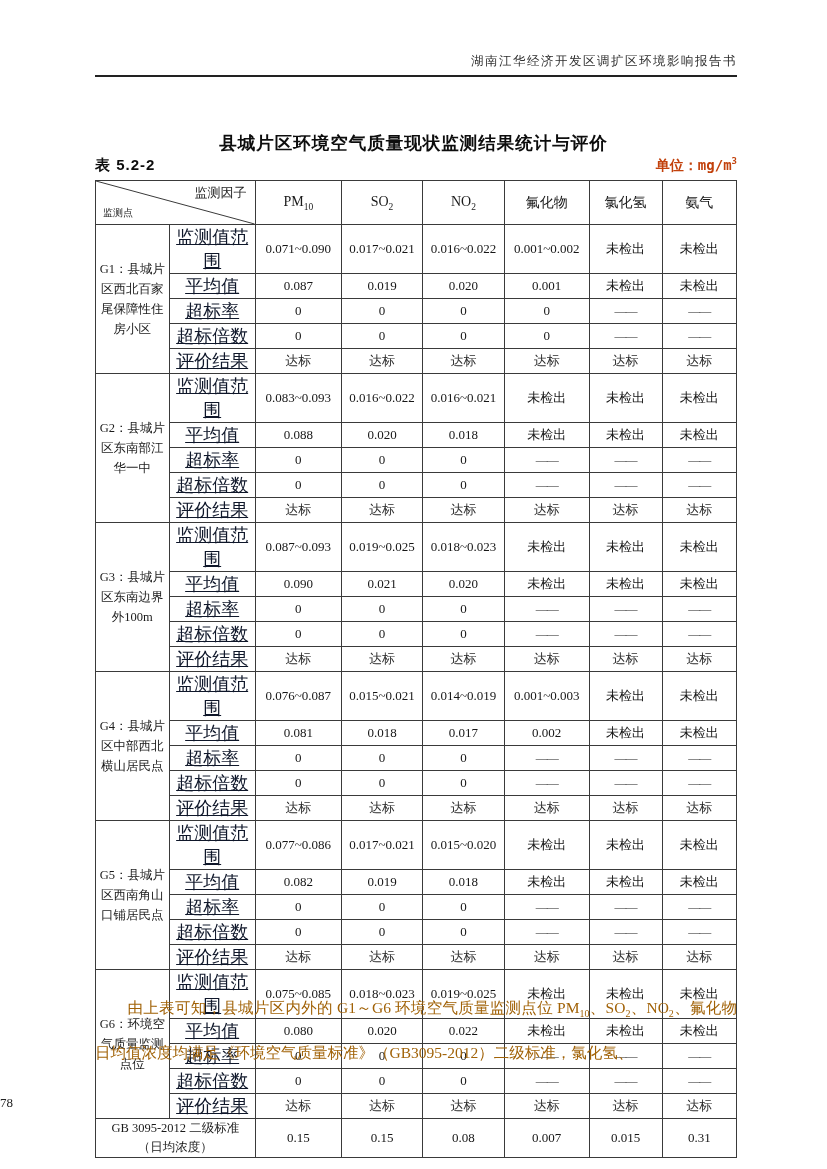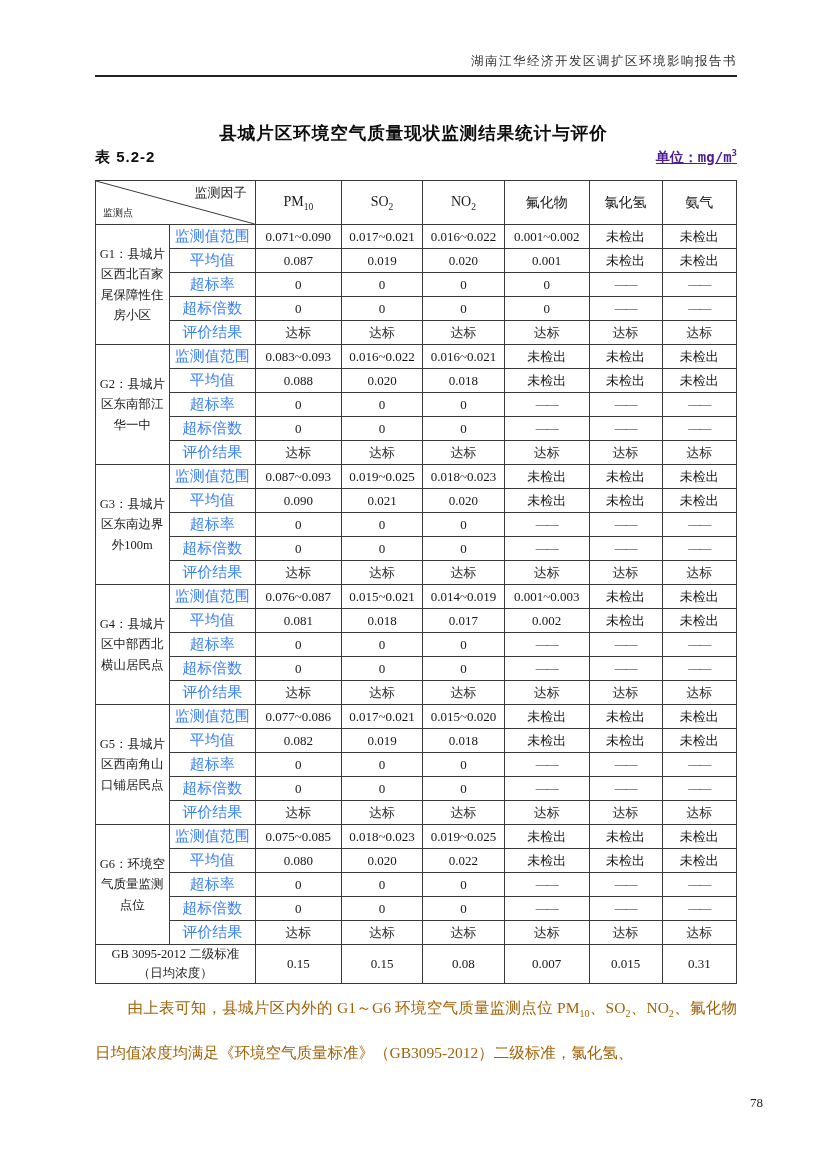--- a/index.html
+++ b/index.html
@@ -14,38 +14,37 @@
   }
   .doc-header{
     position:absolute;top:53px;right:90px;
     font-size:12.5px;color:#2e2e2e;letter-spacing:1.5px;text-align:center;
   }
   .doc-header-rule{
     position:absolute;top:75px;left:95px;width:642px;
     border-top:2px solid #222;
   }
   .table-title{
-    position:absolute;top:121px;left:0;width:827px;
+    position:absolute;top:131px;left:0;width:827px;
     text-align:center;font-weight:bold;font-size:17.5px;color:#0d0d0d;
     font-family:"Liberation Sans","DejaVu Sans",sans-serif;
     letter-spacing:1px;
   }
   .table-meta{
-    position:absolute;top:148px;left:95px;width:642px;
+    position:absolute;top:156px;left:95px;width:642px;
     display:flex;justify-content:space-between;align-items:flex-end;
   }
   .table-label{
     font-weight:bold;font-size:15px;color:#0d0d0d;
     font-family:"Liberation Sans","DejaVu Sans",sans-serif;
     letter-spacing:1px;
   }
   .unit{
-    font-weight:bold;font-size:14px;color:#4c1d95;
+    font-weight:bold;font-size:14px;color:#c2410c;
     font-family:"Liberation Sans","DejaVu Sans",sans-serif;
-    text-decoration:underline;
   }
   .unit-val{font-family:"DejaVu Sans Mono","Liberation Mono",monospace;font-weight:bold;}
   .unit sup{font-size:9px;font-family:"DejaVu Sans Mono","Liberation Mono",monospace;}
   table.monitor{
     position:absolute;top:180px;left:95px;width:642px;
     border-collapse:collapse;table-layout:fixed;
     border:1.5px solid #2f2f2f;
   }
   table.monitor th,table.monitor td{
     border:1px solid #3a3a3a;
@@ -64,38 +63,38 @@
   .corner-bottom{
     position:absolute;bottom:4px;left:7px;
     font-size:10px;color:#1f1f1f;
   }
   th.factor-cell{font-size:14px;color:#1a1a1a;}
   th.factor-cell sub{font-size:9.5px;}
   tr.data-row{height:24px;}
   td.point-cell{
     font-size:12.5px;line-height:1.62;padding:2px 6px;color:#1a1a1a;
   }
-  td.rowlabel-cell{font-size:15px;color:#3b82f6;}
+  td.rowlabel-cell{font-size:18px;color:#0f172a;text-decoration:underline;}
   td.value-cell{font-size:13px;color:#161616;}
   td.value-cell.dash{color:#4d4d4d;letter-spacing:-1px;font-size:12px;}
   td.value-cell.pass{color:#2b2b2b;}
   tr.standard-row{height:39px;}
   td.standard-label{
     font-size:12.5px;line-height:1.5;white-space:pre-line;color:#1a1a1a;
   }
   td.standard-value{font-size:13px;color:#161616;margin-top:12px;}
   .body-para{
     position:absolute;top:988px;left:95px;width:642px;margin:0;
     font-size:15.5px;line-height:39px;color:#a16207;
     text-align:justify;text-indent:2.1em;
   }
   .body-para sub{font-size:10px;}
   .page-number{
     position:absolute;top:1095px;left:0;width:763px;
-    text-align:right;font-size:13px;color:#222;
+    text-align:left;font-size:13px;color:#222;
   }
 </style>
 </head>
 <body>
 
 <div class="page">
 
   <div class="doc-header">湖南江华经济开发区调扩区环境影响报告书</div>
   <div class="doc-header-rule"></div>
 

